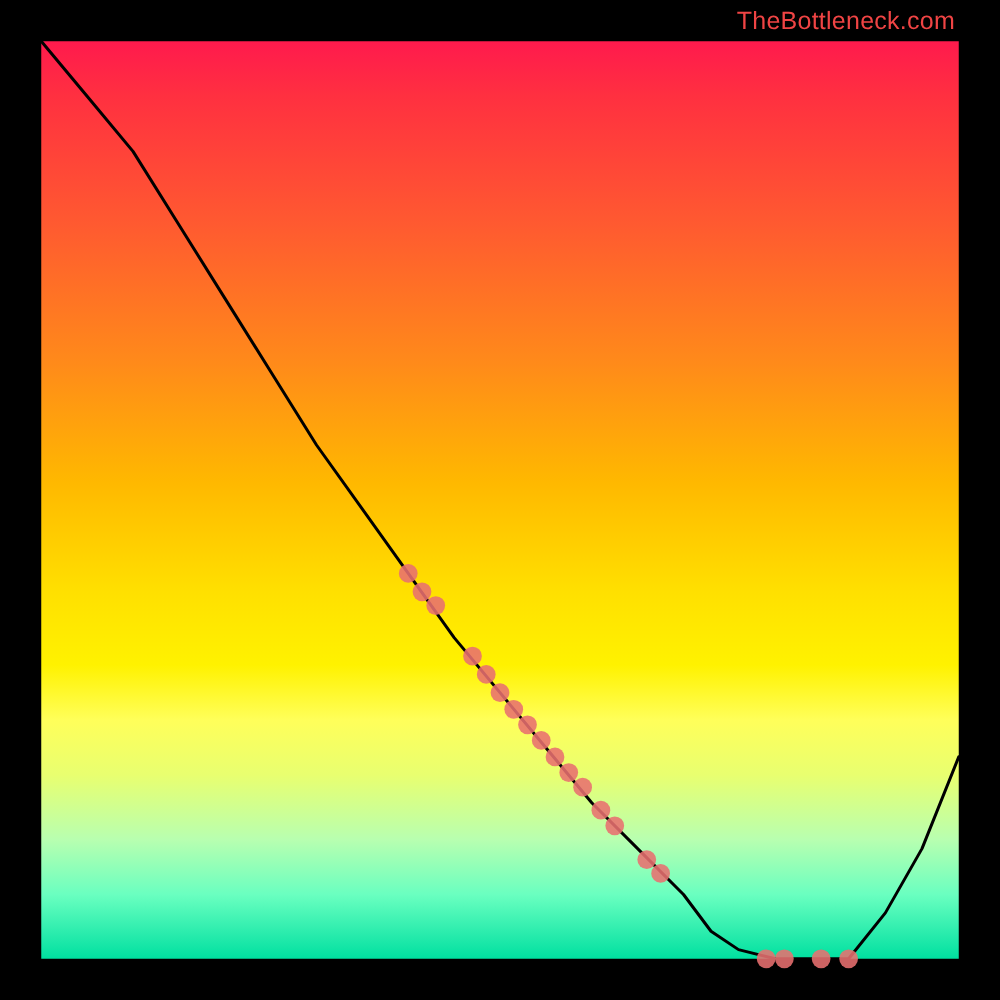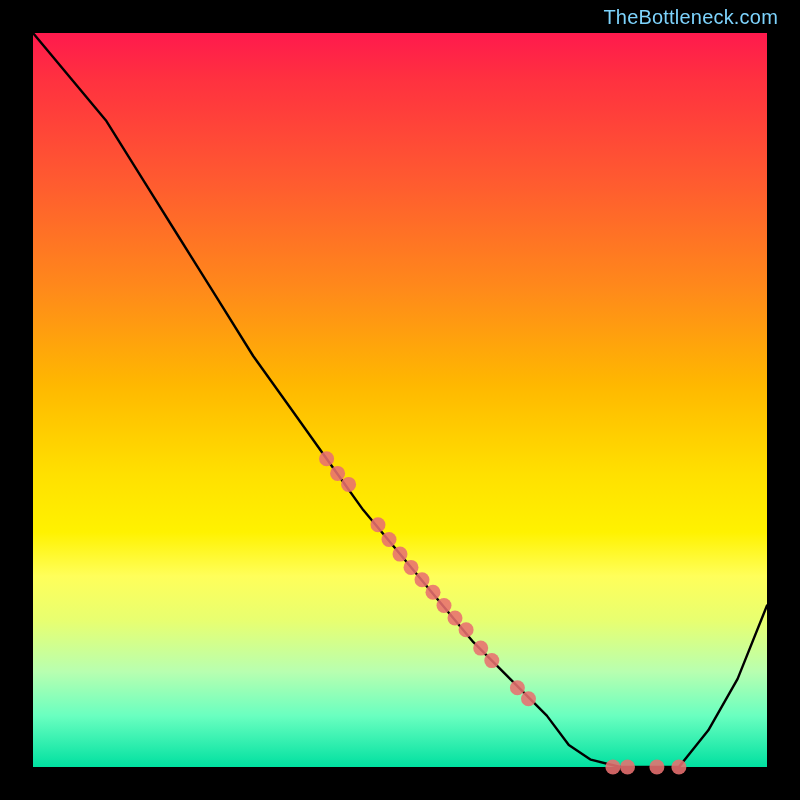--- a/index.html
+++ b/index.html
@@ -35,22 +35,22 @@
       #ffff5a 74%,
       #e8ff70 80%,
       #b8ffb0 87%,
       #6affc0 93%,
       #00e0a0 100%
     );
   }
   .watermark {
     position: absolute;
     top: 6px;
-    right: 22px;
-    color: #7dd3fc;
+    right: 36px;
+    color: #ef4444;
     font-size: 20px;
     font-weight: 500;
     letter-spacing: 0.2px;
     z-index: 10;
   }
   svg.overlay {
     position: absolute;
     left: 0;
     top: 0;
     width: 734px;

